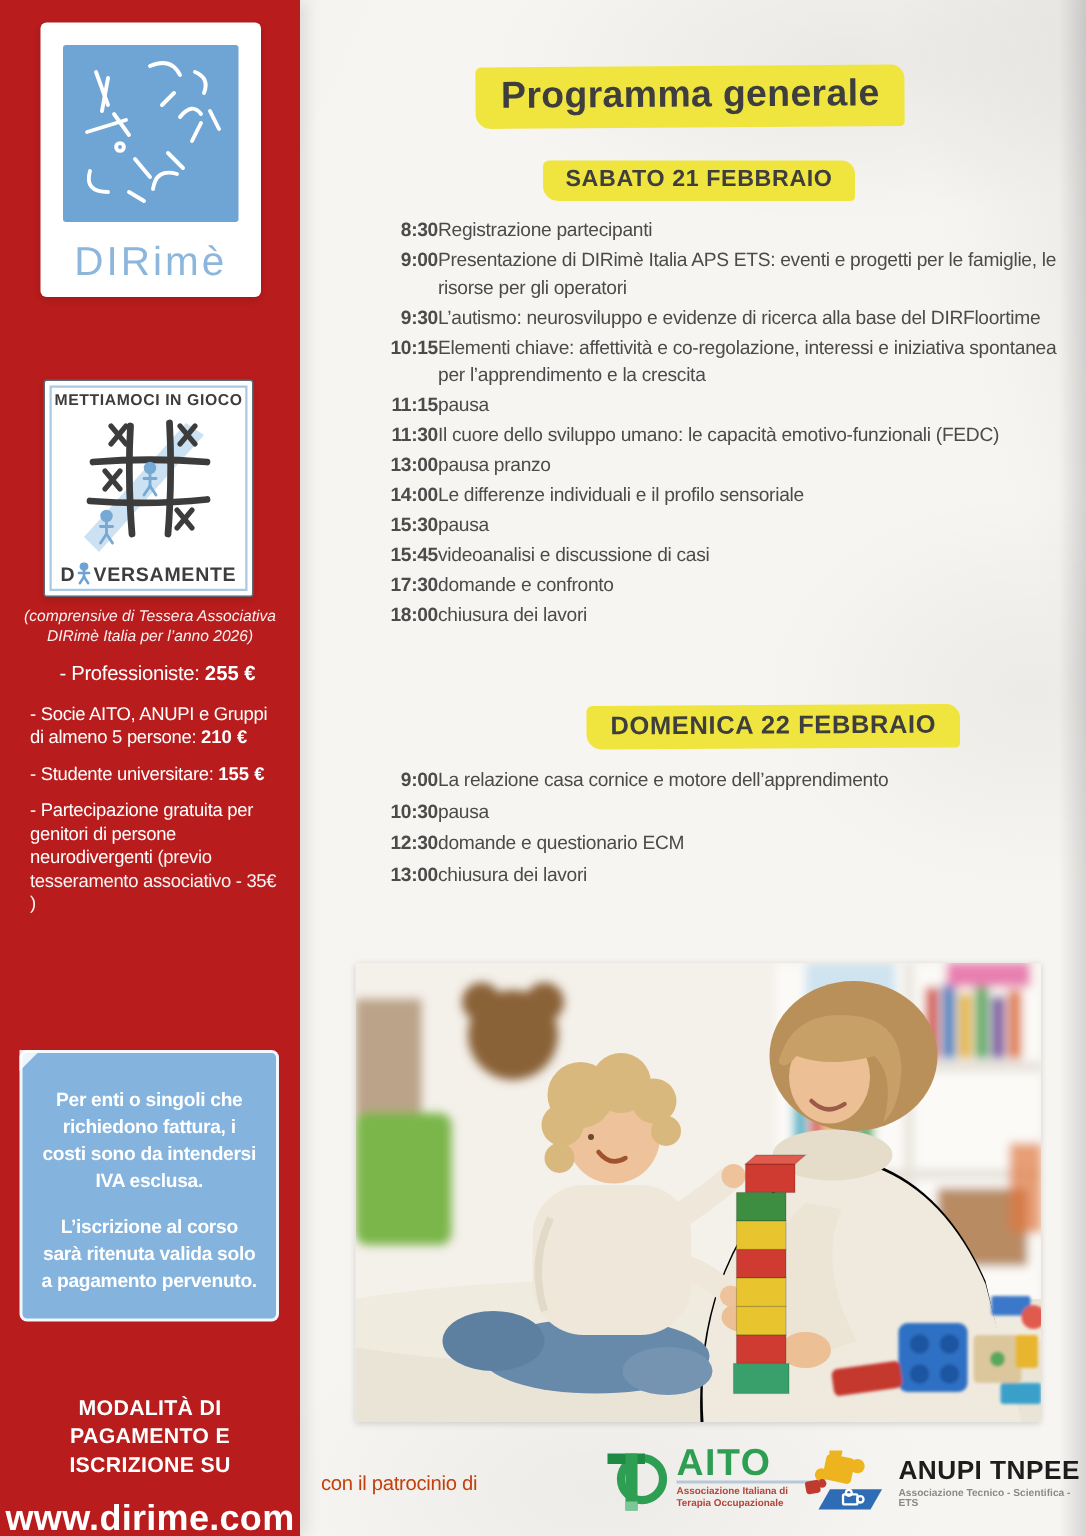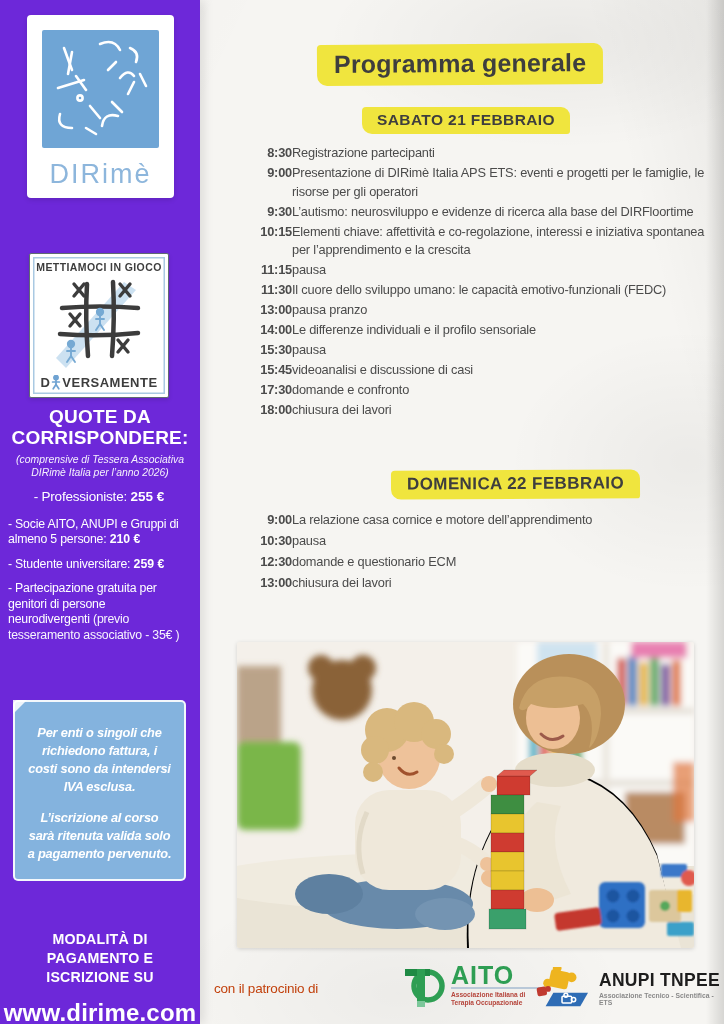--- a/index.html
+++ b/index.html
@@ -19,21 +19,21 @@
       linear-gradient(255deg, rgba(0,0,0,0.05) 0%, transparent 14%);
   }
   .edge-shadow{
     position:absolute;top:0;right:0;width:20px;height:100%;pointer-events:none;
     background:linear-gradient(to left, rgba(0,0,0,0.13), rgba(0,0,0,0) 90%);
   }
 
   
   .sidebar{
     position:absolute;left:0;top:0;width:200px;height:1024px;
-    background:#6d28d9;
+    background:#b91c1c;
     box-shadow:4px 0 10px rgba(0,0,0,0.10);
   }
   .polaroid{
     position:absolute;left:27px;top:15px;width:147px;height:183px;
     background:#fff;border-radius:4px;
     box-shadow:0 2px 5px rgba(0,0,0,0.12);
   }
   .polaroid-photo{
     position:absolute;left:15px;top:15px;width:117px;height:118px;
     background:#6fa7d5;background:#6fa5d5;border-radius:2px;
@@ -66,40 +66,40 @@
   .q-title{
     margin:0 0 6px;text-align:center;
     font-size:19px;line-height:21px;font-weight:800;letter-spacing:0.2px;
   }
   .q-sub{
     margin:0 0 10px;text-align:center;font-style:italic;
     font-size:10.4px;line-height:12.5px;font-weight:500;color:#ffffffee;
     padding:0 14px;
   }
   .q-item{
-    margin:0 0 9px;padding:0 10px 0 8px;
+    margin:0 0 9px;padding:0 10px 0 20px;
     font-size:12.3px;line-height:15.5px;font-weight:500;letter-spacing:-0.2px;
   }
   .q-item b{font-weight:800;letter-spacing:0;}
   .q-center{text-align:center;font-size:13.5px;margin-bottom:12px;}
   .q-note{font-weight:400;opacity:0.95;}
 
   .invoice-box{
     position:absolute;left:13px;top:700px;width:173px;height:181px;
     background:#84b3de;border:2.5px solid rgba(255,255,255,0.9);border-radius:5px;
     box-sizing:border-box;padding:22px 12px 0;
     color:#fff;text-align:center;
   }
   .invoice-box:before{
     content:"";position:absolute;left:-2px;top:-2px;
     border-style:solid;border-width:14px 14px 0 0;
     border-color:#fff transparent transparent transparent;opacity:0.85;
   }
   .invoice-box p{
-    margin:0 0 13px;font-size:12.8px;line-height:18px;font-weight:700;letter-spacing:-0.2px;font-style:italic;
+    margin:0 0 13px;font-size:12.8px;line-height:18px;font-weight:700;letter-spacing:-0.2px;
   }
 
   .payment{position:absolute;left:0;top:930px;width:200px;color:#fff;text-align:center;}
   .pay-head{margin:0;padding:0 12px;font-size:14.2px;line-height:19px;font-weight:800;letter-spacing:0.2px;}
   .pay-url{margin:12px 0 0;font-size:24px;font-weight:800;letter-spacing:0.2px;cursor:pointer;}
 
   
   .hl{
     display:inline-block;background:#f0e53e;color:#3e3e3e;
     border-radius:4px 9px 3px 10px;
@@ -223,25 +223,24 @@
               <line x1="1.6" y1="7" x2="8.4" y2="7"></line>
               <line x1="5" y1="9.5" x2="2.2" y2="13.8"></line>
               <line x1="5" y1="9.5" x2="7.8" y2="13.8"></line>
             </g>
           </svg>
           <span>VERSAMENTE</span>
       </div>
     </div>
 
     <div class="quote">
-      <h2 class="q-title">QUOTE DA CORRISPONDERE:</h2>
       <p class="q-sub">(comprensive di Tessera Associativa DIRimè Italia per l’anno 2026)</p>
       <p class="q-item q-center"><span>- Professioniste: </span><b>255 €</b></p>
       <p class="q-item"><span>- Socie AITO, ANUPI e Gruppi di almeno 5 persone: </span><b>210 €</b></p>
-      <p class="q-item"><span>- Studente universitare: </span><b>259 €</b></p>
+      <p class="q-item"><span>- Studente universitare: </span><b>155 €</b></p>
       <p class="q-item"><span>- Partecipazione gratuita per genitori di persone neurodivergenti </span><span class="q-note">(previo tesseramento associativo - 35€ )</span></p>
     </div>
 
     <div class="invoice-box">
       <p>Per enti o singoli che richiedono fattura, i costi sono da intendersi IVA esclusa.</p>
       <p>L’iscrizione al corso sarà ritenuta valida solo a pagamento pervenuto.</p>
     </div>
 
     <div class="payment">
       <p class="pay-head">MODALITÀ DI PAGAMENTO E ISCRIZIONE SU</p>

